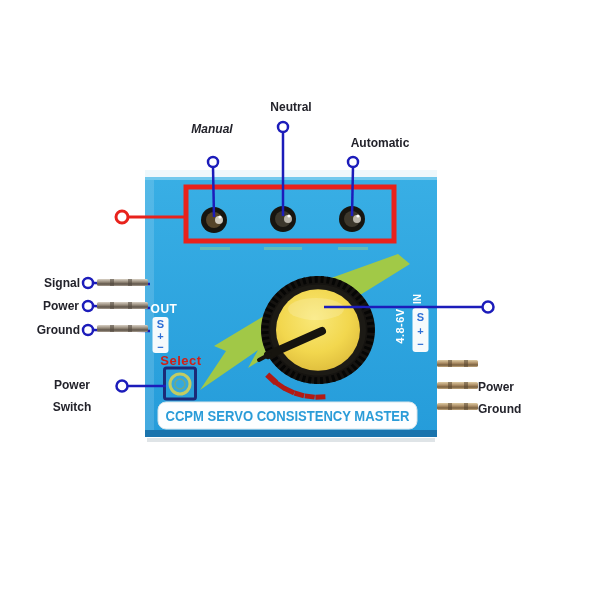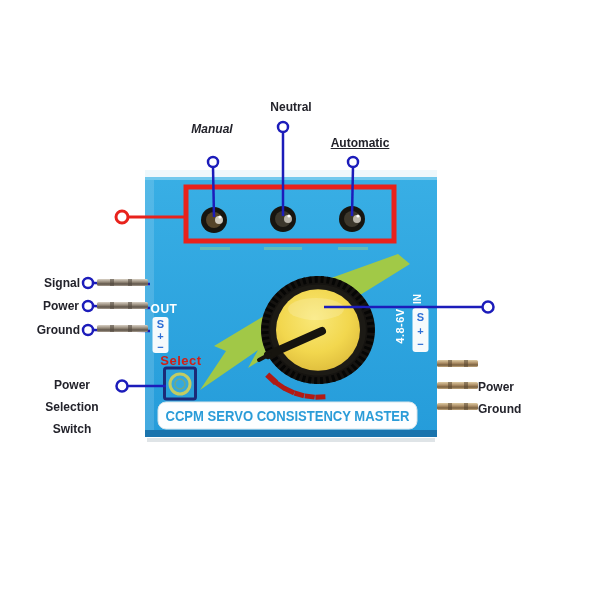--- a/index.html
+++ b/index.html
@@ -188,40 +188,39 @@
     </g>
     <circle cx="122" cy="217" r="6" fill="#ffffff" stroke="#e8221c" stroke-width="3"></circle>
   </svg>
 
   <div class="lbl center" style="left:212px; top:118px;font-style:italic;">
     <div>Manual</div>
   </div>
   <div class="lbl center" style="left:291px; top:96px;">
     <div>Neutral</div>
   </div>
-  <div class="lbl center" style="left:360px; top:132px;text-decoration:underline;">
+  <div class="lbl center" style="left:380px; top:132px;">
     <div>Automatic</div>
   </div>
 
   <div class="lbl center" style="left:67px; top:184px;">
   </div>
 
   <div class="lbl rightal" style="left:80px; top:272px;">
     <div>Signal</div>
   </div>
   <div class="lbl rightal" style="left:79px; top:295px;">
     <div>Power</div>
   </div>
   <div class="lbl rightal" style="left:80px; top:319px;">
     <div>Ground</div>
   </div>
 
   <div class="lbl center" style="left:72px; top:374px;">
     <div>Power</div>
-    <div>Selection</div>
     <div>Switch</div>
   </div>
 
 
   <div class="lbl" style="left:478px; top:376px;">
     <div>Power</div>
     <div>Ground</div>
   </div>
 
 </div>

